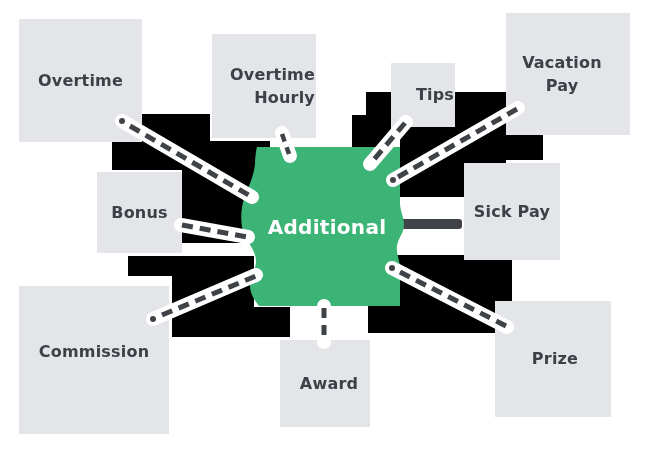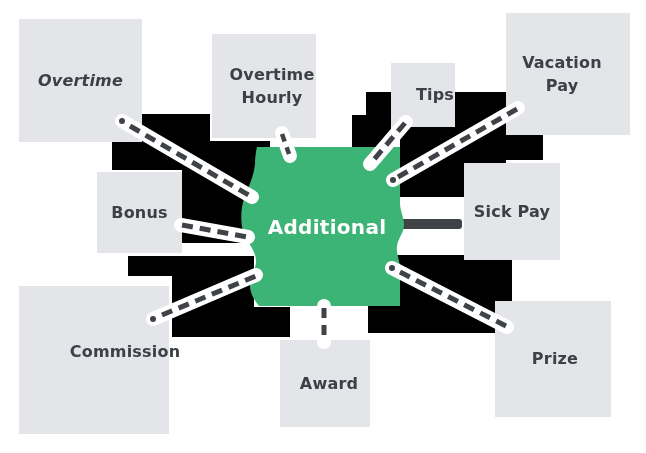--- a/index.html
+++ b/index.html
@@ -99,39 +99,39 @@
     </g>
 
     <g>
       <circle class="dot" cx="122" cy="121" r="3"></circle>
       <circle class="dot" cx="153" cy="319" r="3"></circle>
       <circle class="dot" cx="392" cy="268" r="3"></circle>
       <circle class="dot" cx="393" cy="180" r="3"></circle>
     </g>
   </svg>
 
-  <div class="node-label" style="left:19px;top:19px;width:123px;height:123px;font-style:italic;">
+  <div class="node-label" style="left:19px;top:19px;width:123px;height:123px;">
     <span>Overtime</span>
   </div>
-  <div class="node-label" style="left:212px;top:34px;width:120px;height:104px;">
+  <div class="node-label" style="left:212px;top:34px;width:120px;height:104px;text-align:right;">
     <span style="max-width:86px;">Overtime Hourly</span>
   </div>
   <div class="node-label" style="left:391px;top:63px;width:88px;height:64px;">
     <span>Tips</span>
   </div>
   <div class="node-label" style="left:506px;top:13px;width:112px;height:122px;">
     <span style="max-width:86px;">Vacation Pay</span>
   </div>
   <div class="node-label" style="left:97px;top:172px;width:85px;height:81px;border-radius:26px;">
     <span>Bonus</span>
   </div>
   <div class="node-label" style="left:464px;top:163px;width:96px;height:97px;">
     <span>Sick Pay</span>
   </div>
-  <div class="node-label" style="left:19px;top:286px;width:150px;height:132px;padding-left:31px;">
+  <div class="node-label" style="left:19px;top:286px;width:150px;height:132px;">
     <span>Commission</span>
   </div>
   <div class="node-label" style="left:280px;top:340px;width:98px;height:87px;">
     <span>Award</span>
   </div>
   <div class="node-label" style="left:495px;top:301px;width:120px;height:116px;">
     <span>Prize</span>
   </div>
 
   <div id="center-label">

